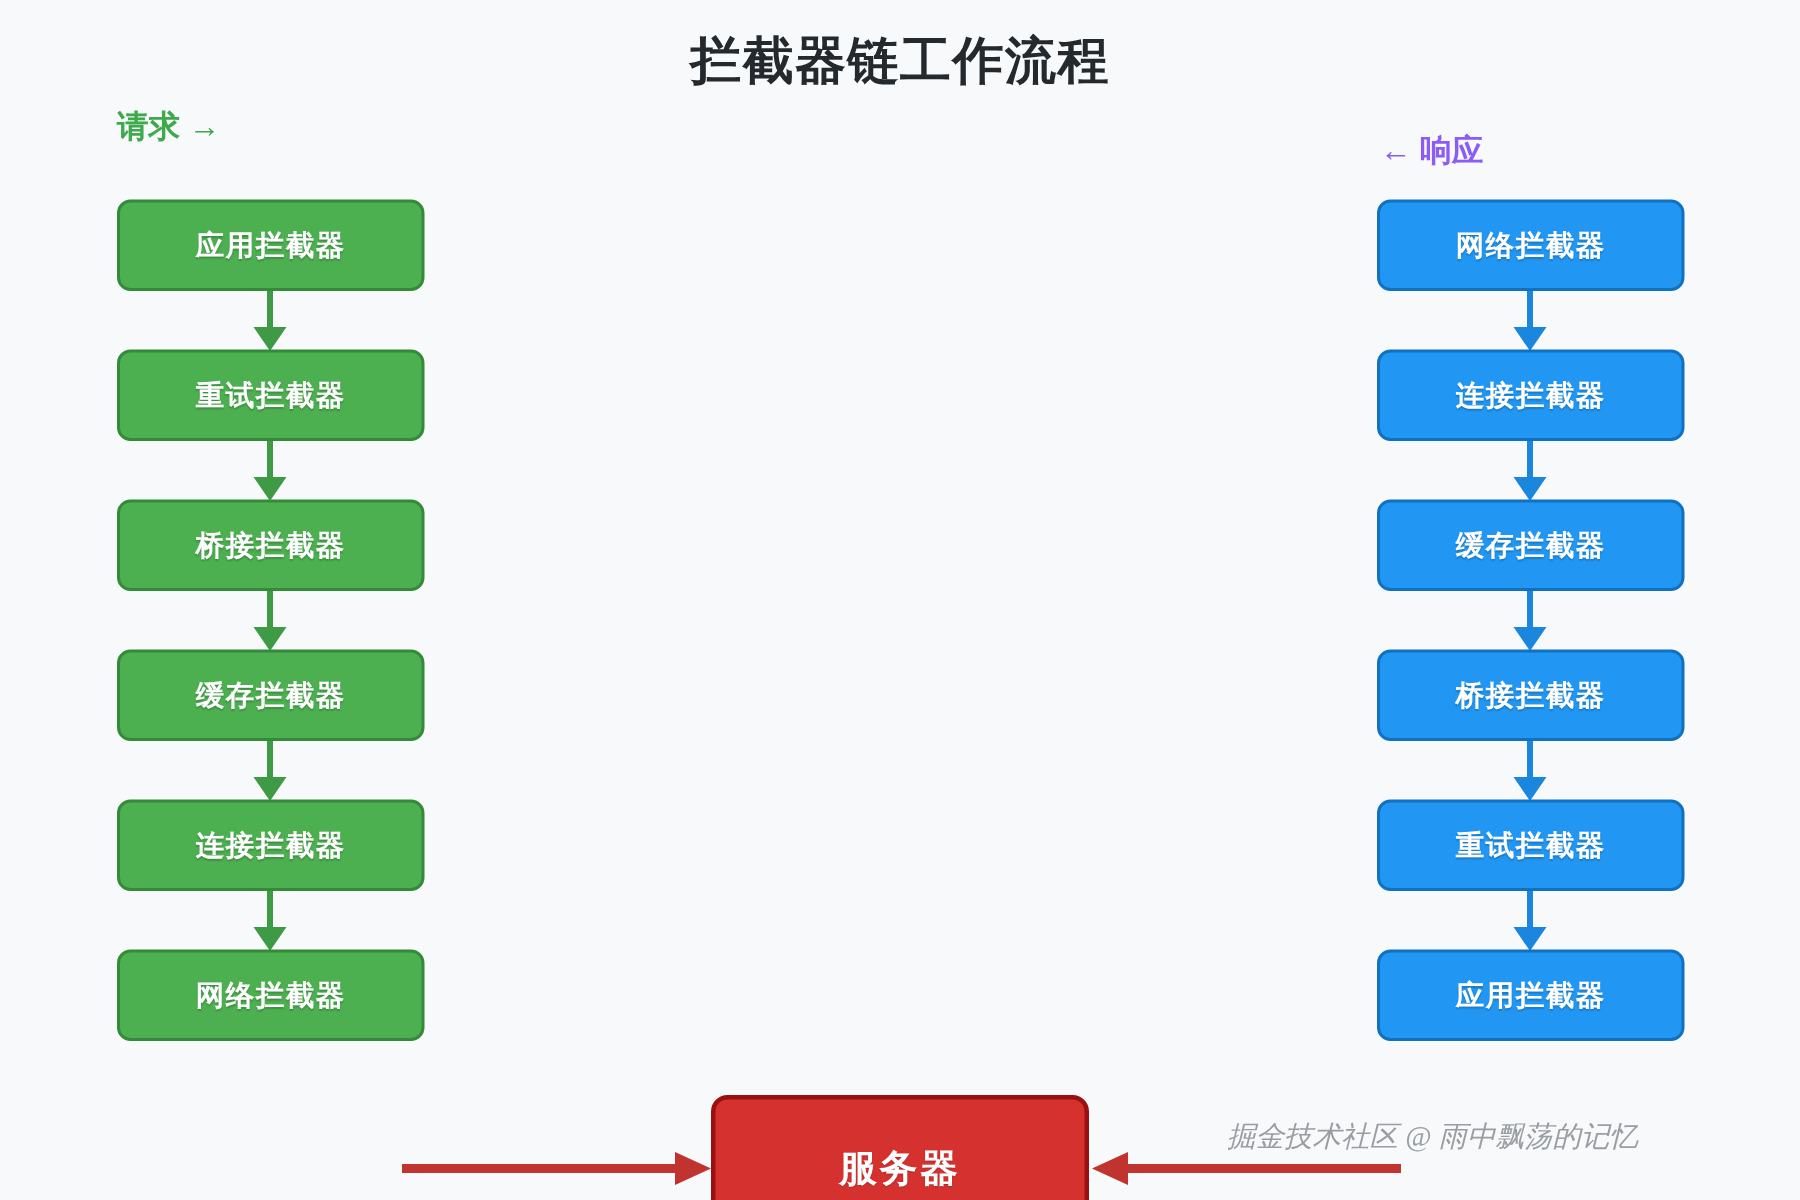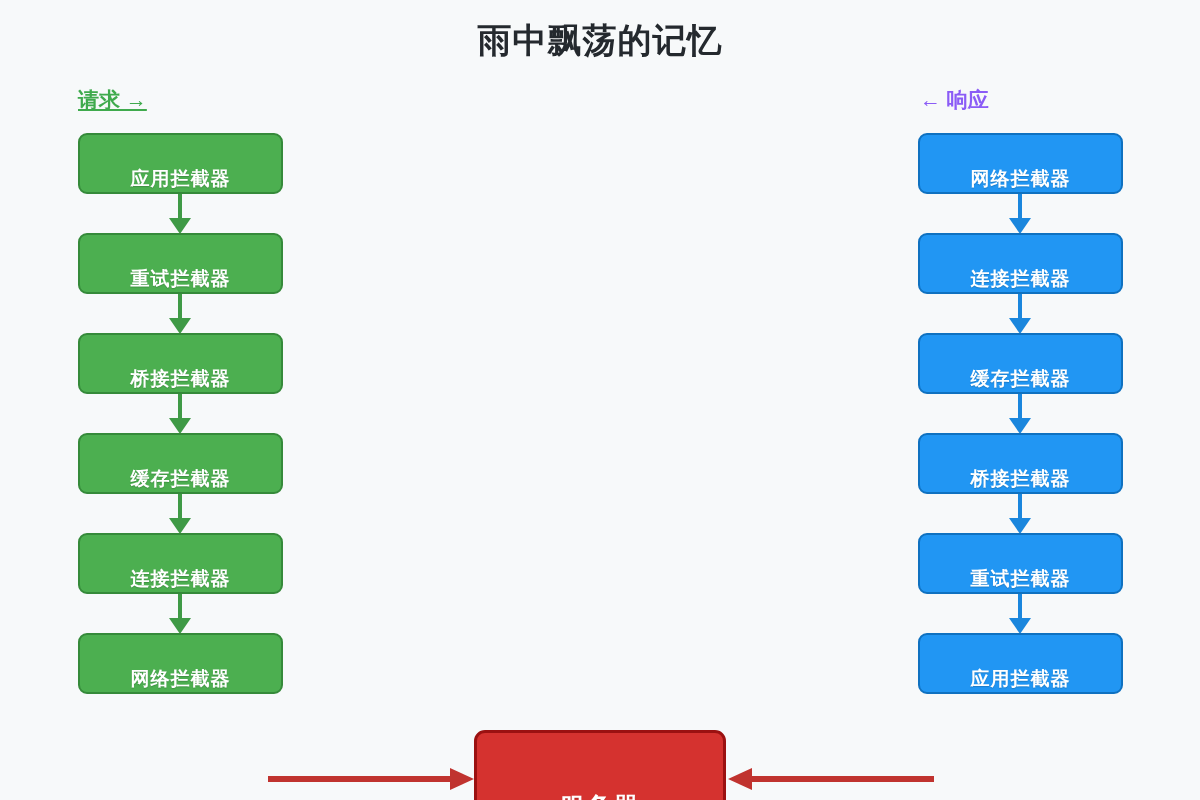--- a/index.html
+++ b/index.html
@@ -40,38 +40,37 @@
 
   
   .col-label {
     position: absolute;
     font-size: 21px;
     font-weight: bold;
     white-space: nowrap;
   }
   .col-label.request {
     left: 78px;
-    top: 86px;
+    top: 70px;
     color: #3faa4d;
-    text-decoration: underline;
   }
   .col-label.response {
     left: 920px;
     top: 86px;
     color: #8b5cf6;
   }
 
   
   .node {
     position: absolute;
     width: 205px;
     height: 61px;
     border-radius: 9px;
     display: flex;
-    align-items: flex-end;
+    align-items: center;
     justify-content: center;
     box-sizing: border-box;
     font-size: 19px;
     font-weight: bold;
     color: #ffffff;
     letter-spacing: 1px;
     white-space: nowrap;
     text-shadow: 0 1px 1px rgba(0,0,0,0.18);
   }
   .node.green {
@@ -191,21 +190,21 @@
     white-space: nowrap;
     font-family: "Liberation Serif", "DejaVu Serif", serif;
     font-style: italic;
   }
 </style>
 </head>
 <body>
 
 <div id="canvas">
 
-  <div class="page-title">雨中飘荡的记忆</div>
+  <div class="page-title">拦截器链工作流程</div>
 
   <div class="col-left">
 
     <div class="col-label request">请求 →</div>
 
     <div class="node green r0">
       <span>应用拦截器</span>
     </div>
     <div class="vconn c0 green-arrow">
       <div class="stem"></div>
@@ -305,14 +304,15 @@
 
   <div class="node red server-node">
     <span>服务器</span>
   </div>
 
   <div class="harrow to-server-right">
     <div class="hstem"></div>
     <div class="hhead"></div>
   </div>
 
+  <div class="watermark">掘金技术社区 @ 雨中飘荡的记忆</div>
 
 </div>
 
 </body></html>

